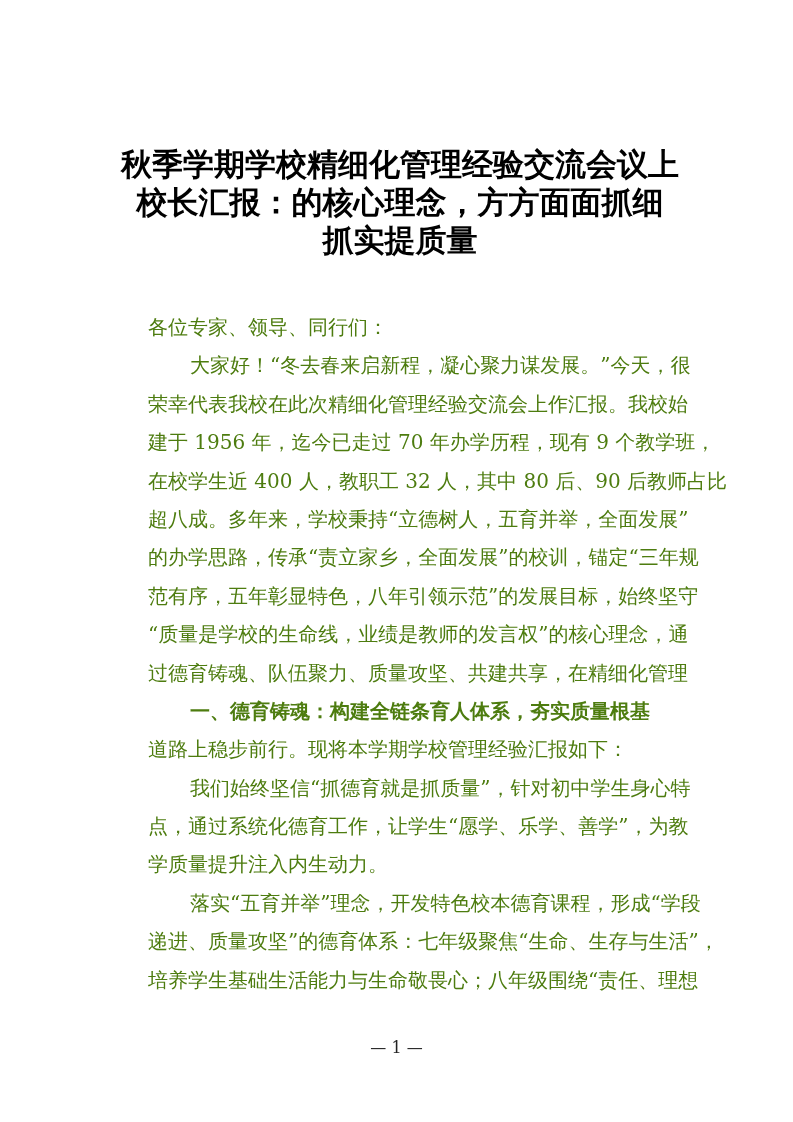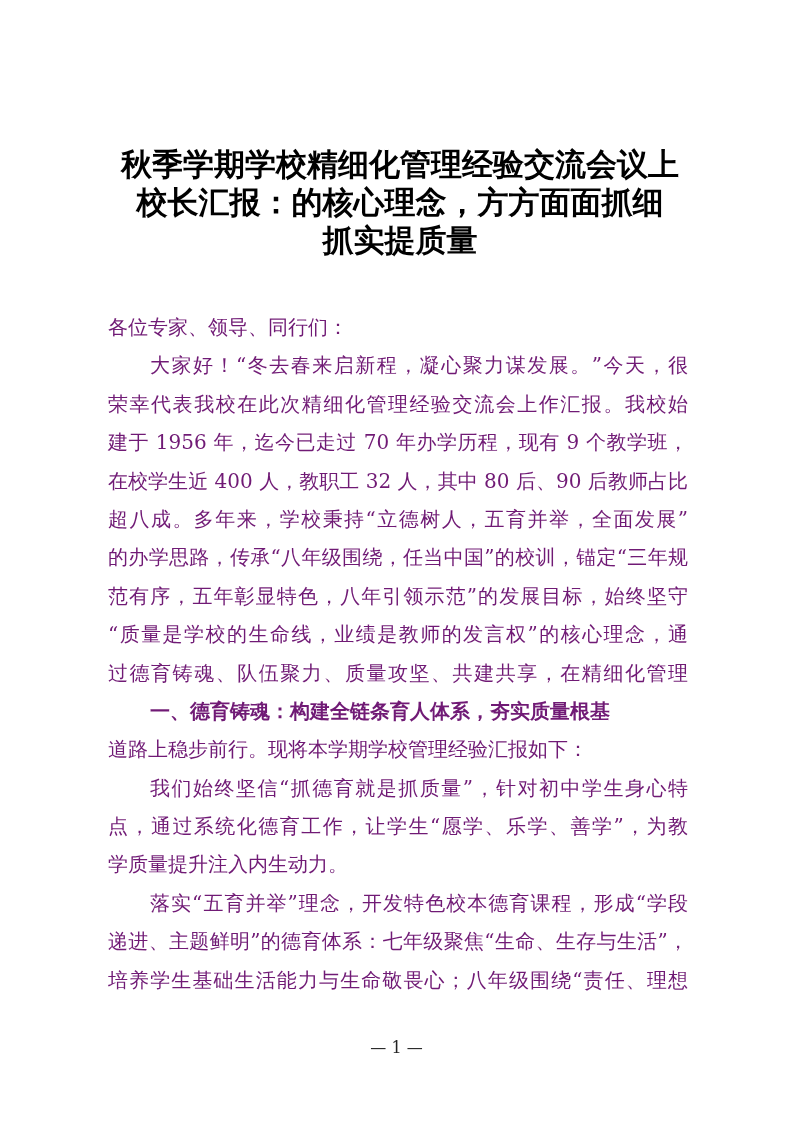--- a/index.html
+++ b/index.html
@@ -5,21 +5,21 @@
   html, body { margin: 0; padding: 0; background: #ffffff; }
   body { width: 793px; height: 1122px; position: relative; overflow: hidden;
          font-family: "DejaVu Serif", "Liberation Serif", serif; color: #111; }
   .page { position: absolute; left: 0; top: 0; width: 793px; height: 1122px; background: #fff; }
   .title { position: absolute; left: 100px; width: 600px; top: 146px; text-align: center;
            font-family: Liberation Serif, serif; font-weight: bold;
            font-size: 31px; line-height: 38px; letter-spacing: 0px; color: #000; }
   .title div { white-space: nowrap; }
   .body { position: absolute; left: 108px; width: 580px; top: 308px; }
   .line { height: 38.4px; line-height: 38.4px; font-size: 20px; white-space: nowrap;
-          text-align: justify; text-align-last: justify; color: #701a75; }
+          text-align: justify; text-align-last: justify; color: #4d7c0f; margin-left: 40px; }
   .line.last { text-align-last: left; }
   .indent { padding-left: 42px; }
   .h1 { font-family: "DejaVu Sans", "Liberation Sans", sans-serif; font-weight: bold; text-align-last: left; }
   .h2 { text-align-last: left; }
   .footer { position: absolute; left: 0; width: 793px; top: 1038px; text-align: center;
             font-size: 16px; color: #222; }
 </style>
 </head>
 <body>
 
@@ -31,32 +31,32 @@
   </div>
 
   <div class="body">
     <div class="line last">各位专家、领导、同行们：</div>
 
     <div class="line indent">大家好！“冬去春来启新程，凝心聚力谋发展。”今天，很</div>
     <div class="line">荣幸代表我校在此次精细化管理经验交流会上作汇报。我校始</div>
     <div class="line">建于 1956 年，迄今已走过 70 年办学历程，现有 9 个教学班，</div>
     <div class="line">在校学生近 400 人，教职工 32 人，其中 80 后、90 后教师占比</div>
     <div class="line">超八成。多年来，学校秉持“立德树人，五育并举，全面发展”</div>
-    <div class="line">的办学思路，传承“八年级围绕，任当中国”的校训，锚定“三年规</div>
+    <div class="line">的办学思路，传承“责立家乡，全面发展”的校训，锚定“三年规</div>
     <div class="line">范有序，五年彰显特色，八年引领示范”的发展目标，始终坚守</div>
     <div class="line">“质量是学校的生命线，业绩是教师的发言权”的核心理念，通</div>
     <div class="line">过德育铸魂、队伍聚力、质量攻坚、共建共享，在精细化管理</div>
     <div class="line indent h1">一、德育铸魂：构建全链条育人体系，夯实质量根基</div>
 
     <div class="line last">道路上稳步前行。现将本学期学校管理经验汇报如下：</div>
 
     <div class="line indent">我们始终坚信“抓德育就是抓质量”，针对初中学生身心特</div>
     <div class="line">点，通过系统化德育工作，让学生“愿学、乐学、善学”，为教</div>
     <div class="line last">学质量提升注入内生动力。</div>
 
 
     <div class="line indent">落实“五育并举”理念，开发特色校本德育课程，形成“学段</div>
-    <div class="line">递进、主题鲜明”的德育体系：七年级聚焦“生命、生存与生活”，</div>
+    <div class="line">递进、质量攻坚”的德育体系：七年级聚焦“生命、生存与生活”，</div>
     <div class="line">培养学生基础生活能力与生命敬畏心；八年级围绕“责任、理想</div>
   </div>
 
   <div class="footer">— 1 —</div>
 </div>
 
 </body></html>

